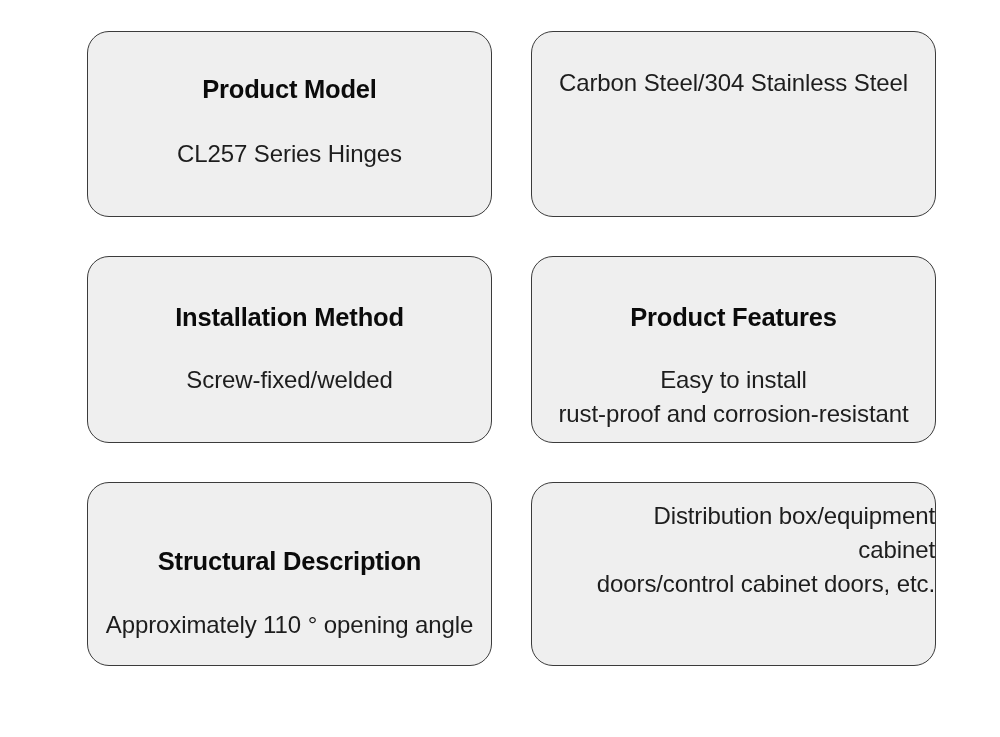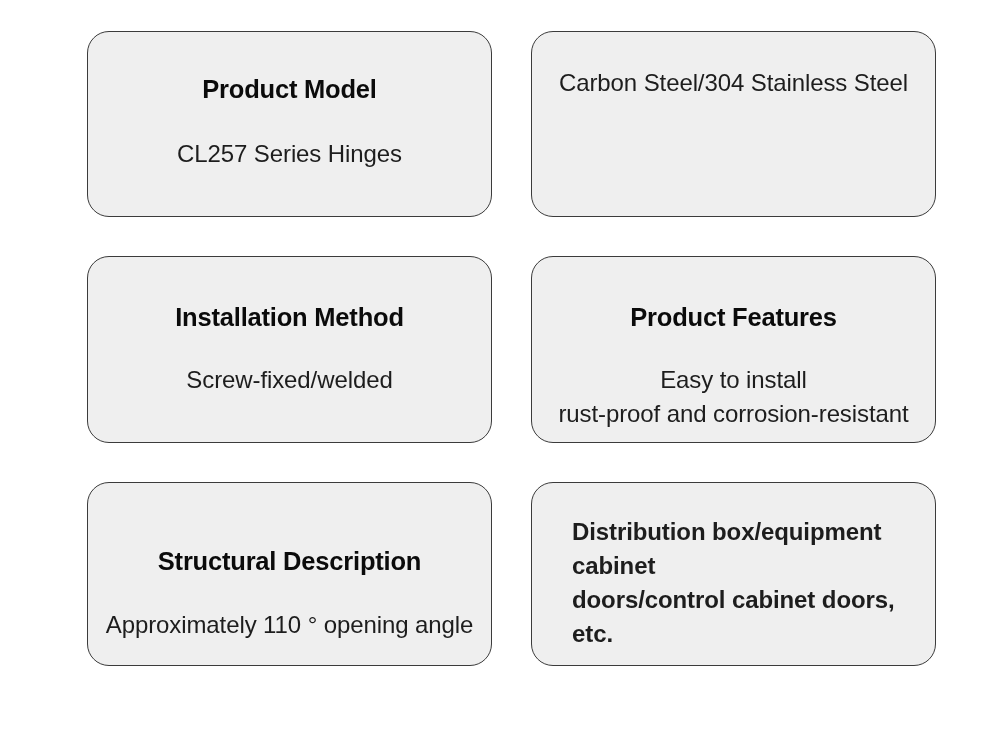--- a/index.html
+++ b/index.html
@@ -76,25 +76,24 @@
 
   #card-installation-method .card-title { margin-top: 46px; }
   #card-installation-method .card-body { margin-top: 32px; text-align: center; }
 
   
   #card-structural-description .card-title { margin-top: 64px; }
   #card-structural-description .card-body { margin-top: 33px; text-align: center; }
 
   #card-applicable-scenarios .card-title { margin-top: 42px; }
   #card-applicable-scenarios .card-body {
-    margin-top: 32px;
-    text-align: left;
+    margin-top: 16px;
+    text-align: right;
     align-self: flex-start;
     margin-left: 40px;
-    font-weight: bold;
   }
 </style>
 </head>
 <body>
 
 <div id="spec-grid">
 
   <div class="spec-card" id="card-product-model">
     <div class="card-title">Product Model</div>
     <div class="card-body">CL257 Series Hinges</div>

